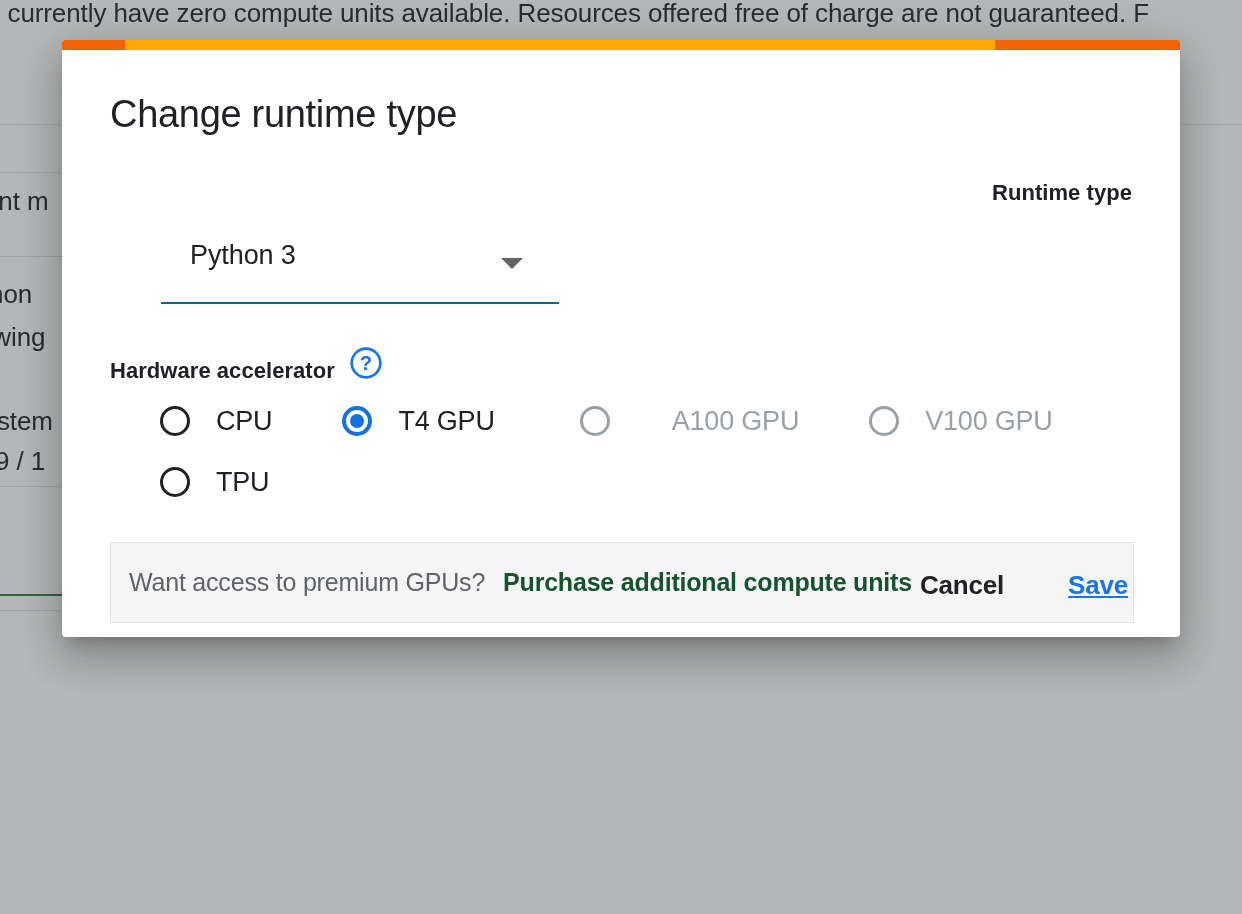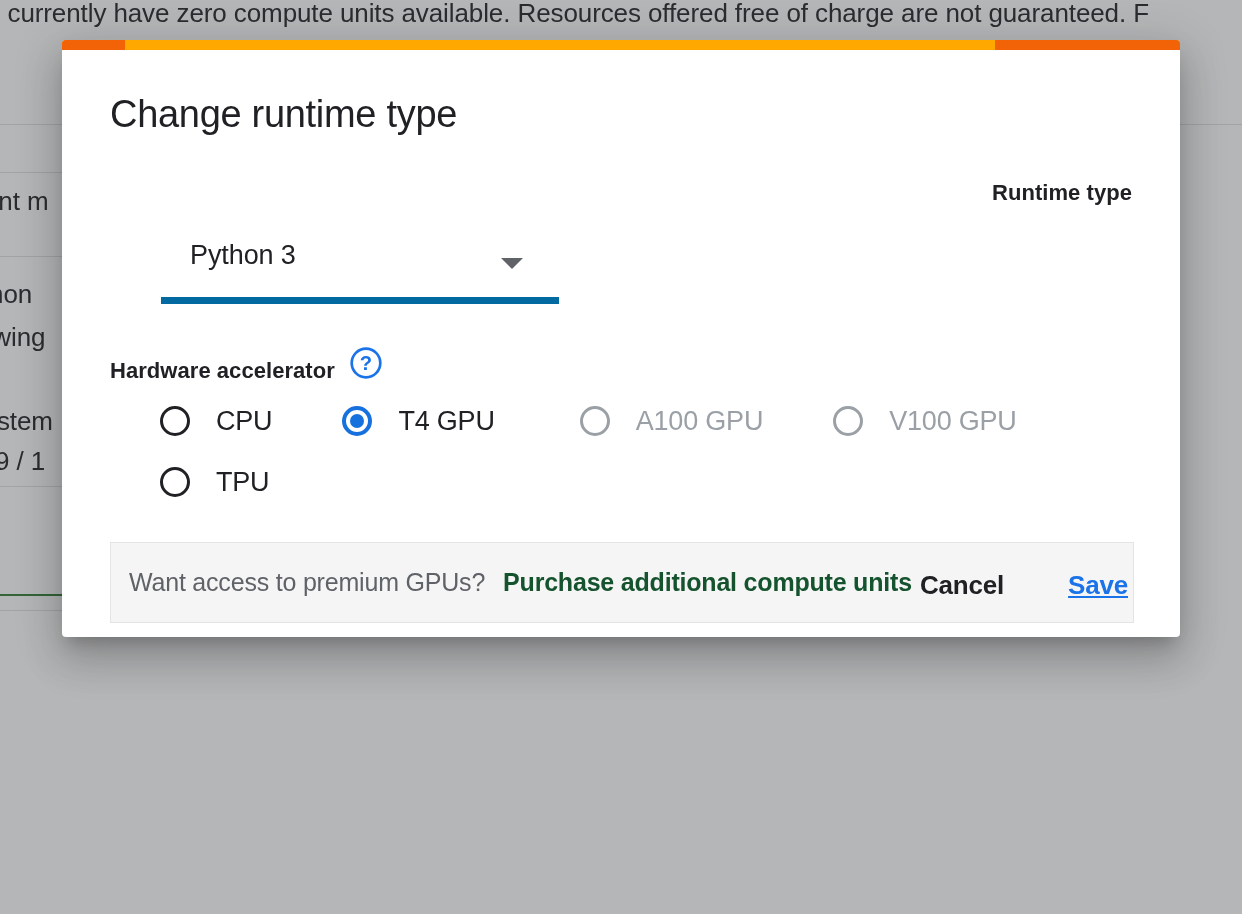--- a/index.html
+++ b/index.html
@@ -119,21 +119,21 @@
     letter-spacing: 0.05px;
     text-align: right;
   }
 
   
   .select-wrap {
     margin: 26px 0 10px 51px;
     width: 398px;
     position: relative;
     height: 72px;
-    border-bottom: 7px solid #0369a1;
+    border-bottom: 2px solid #0369a1;
     box-sizing: border-box;
     cursor: pointer;
   }
   .select-value {
     position: absolute;
     left: 29px;
     top: 8px;
     font-size: 27px;
     color: #202124;
     letter-spacing: -0.1px;
@@ -212,21 +212,21 @@
     color: #202124;
     margin-left: 26px;
     letter-spacing: -0.2px;
     white-space: nowrap;
   }
   .radio-label.muted { color: #9aa0a6; }
 
   
   .opt-cpu   { margin-left: 0; }
   .opt-t4    { margin-left: 70px; justify-content: center; }
-  .opt-a100  { margin-left: 85px; }
+  .opt-a100  { margin-left: 85px; gap: 36px; }
   .opt-v100  { margin-left: 70px; }
 
   
   .banner {
     margin-top: 44px;
     height: 81px;
     background: #f5f5f5;
     border: 1px solid #e4e4e4;
     box-sizing: border-box;
     display: flex;

